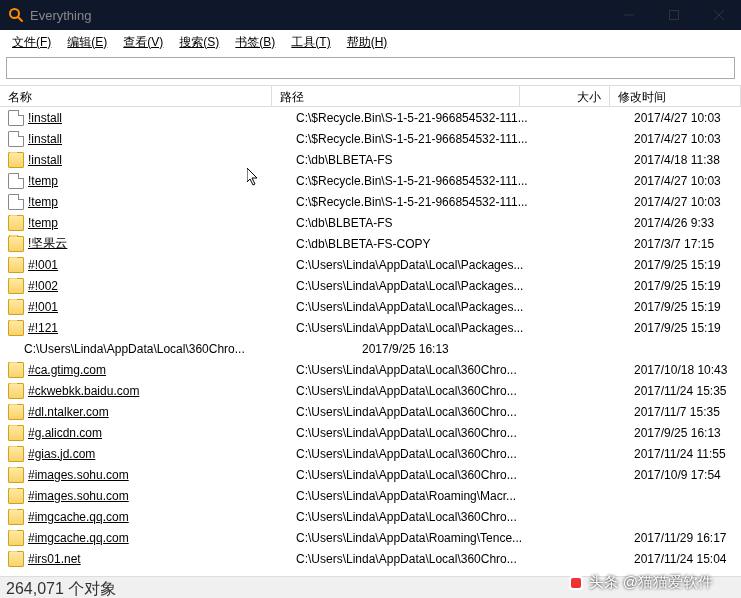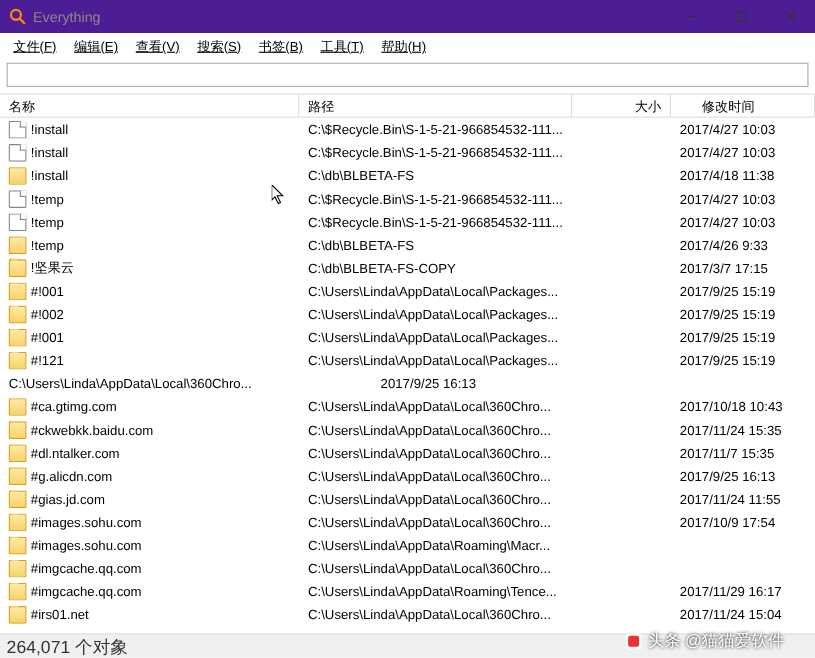--- a/index.html
+++ b/index.html
@@ -1,36 +1,36 @@
 <!DOCTYPE html>
 <html><head>
 <meta charset="utf-8">
 <style>
 * { margin:0; padding:0; box-sizing:border-box; font-family:"Microsoft YaHei","Segoe UI",Tahoma,sans-serif; }
 body { background:#fff; width:741px; height:598px; overflow:hidden; font-size:12px; color:#000; position:relative; }
-.titlebar { height:30px; display:flex; align-items:center; padding:0 0 0 8px; background:#4c1d95; }
+.titlebar { height:30px; display:flex; align-items:center; padding:0 0 0 8px; background:#0f172a; }
 .titlebar .app-icon { width:16px; height:16px; margin-right:6px; display:inline-flex; align-items:center; justify-content:center; }
 .titlebar .title { color:#888; font-size:13px; }
 .winbtns { margin-left:auto; display:flex; height:100%; }
 .winbtn { width:45px; height:30px; display:flex; align-items:center; justify-content:center; color:#555; }
 .menubar { height:24px; display:flex; align-items:center; padding:0 4px; font-size:12px;text-decoration:underline; }
 .menuitem { padding:2px 8px; }
 .searchbar { padding:3px 6px 6px 6px; }
 .searchbar input { width:100%; height:22px; border:1px solid #aaa; padding:0 4px; font-size:12px; outline:none; }
 .headerrow { display:flex; height:22px; border-top:1px solid #ddd; border-bottom:1px solid #ddd; background:#fff; font-size:12px; }
 .hcol { padding:3px 8px; border-right:1px solid #ddd; overflow:hidden; white-space:nowrap; }
 .col-name { width:272px; }
 .col-path { width:248px; }
 .col-size { width:90px; text-align:right; }
-.col-mtime { flex:1;margin-left:20px; }
+.col-mtime { flex:1; }
 .listarea { height:472px; overflow-y:scroll; overflow-x:hidden; }
 .row { display:flex; height:21px; align-items:center; font-size:12px; }
 .cell { padding:0 8px; white-space:nowrap; overflow:hidden; text-overflow:ellipsis; }
-.c-name { width:272px; display:flex; align-items:center; }
-.c-path { width:248px; }
+.c-name { width:272px; display:flex; align-items:center;text-decoration:underline; }
+.c-path { width:248px;margin-left:16px; }
 .c-size { width:90px; text-align:right; }
 .c-mtime { flex:1; }
 .ficon { width:16px; height:16px; margin-right:4px; flex-shrink:0; display:inline-block; position:relative; }
 .ficon.file { border:1px solid #888; background:#fff; border-radius:1px; }
 .ficon.file::before { content:""; position:absolute; top:-1px; right:-1px; width:5px; height:5px; background:#fff; border-left:1px solid #888; border-bottom:1px solid #888; }
 .ficon.folder { background:linear-gradient(#ffe9a2,#f8d36b); border:1px solid #d4a017; border-radius:1px; }
 .ficon.folder::before { content:""; position:absolute; top:-4px; left:0; width:7px; height:3px; background:#f8d36b; border:1px solid #d4a017; border-bottom:none; border-radius:1px 1px 0 0; }
 .statusbar { position:absolute; bottom:0; left:0; right:0; height:22px; border-top:1px solid #ddd; padding:2px 6px; font-size:16px; color:#333; background:#f0f0f0; }
 .watermark { position:absolute; right:28px; bottom:6px; color:#fff; font-size:15px; text-shadow:0 0 3px #000; display:flex; align-items:center; gap:4px;text-align:center; }
 .cursor-arrow { position:absolute; left:247px; top:168px; pointer-events:none; }

